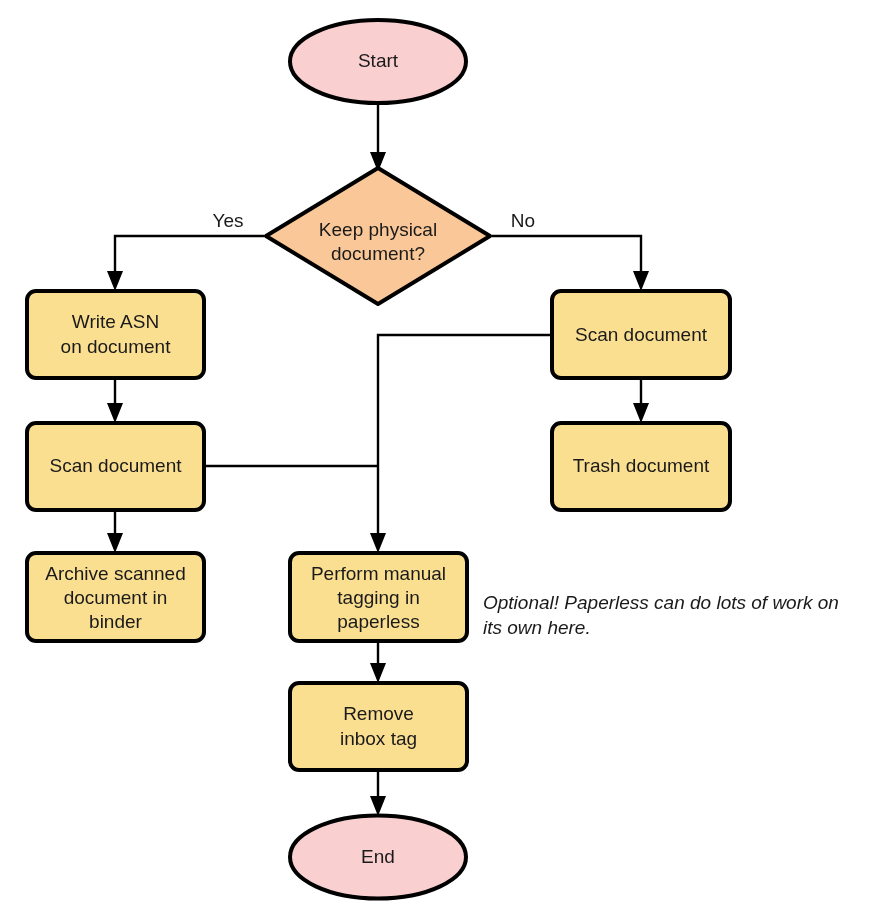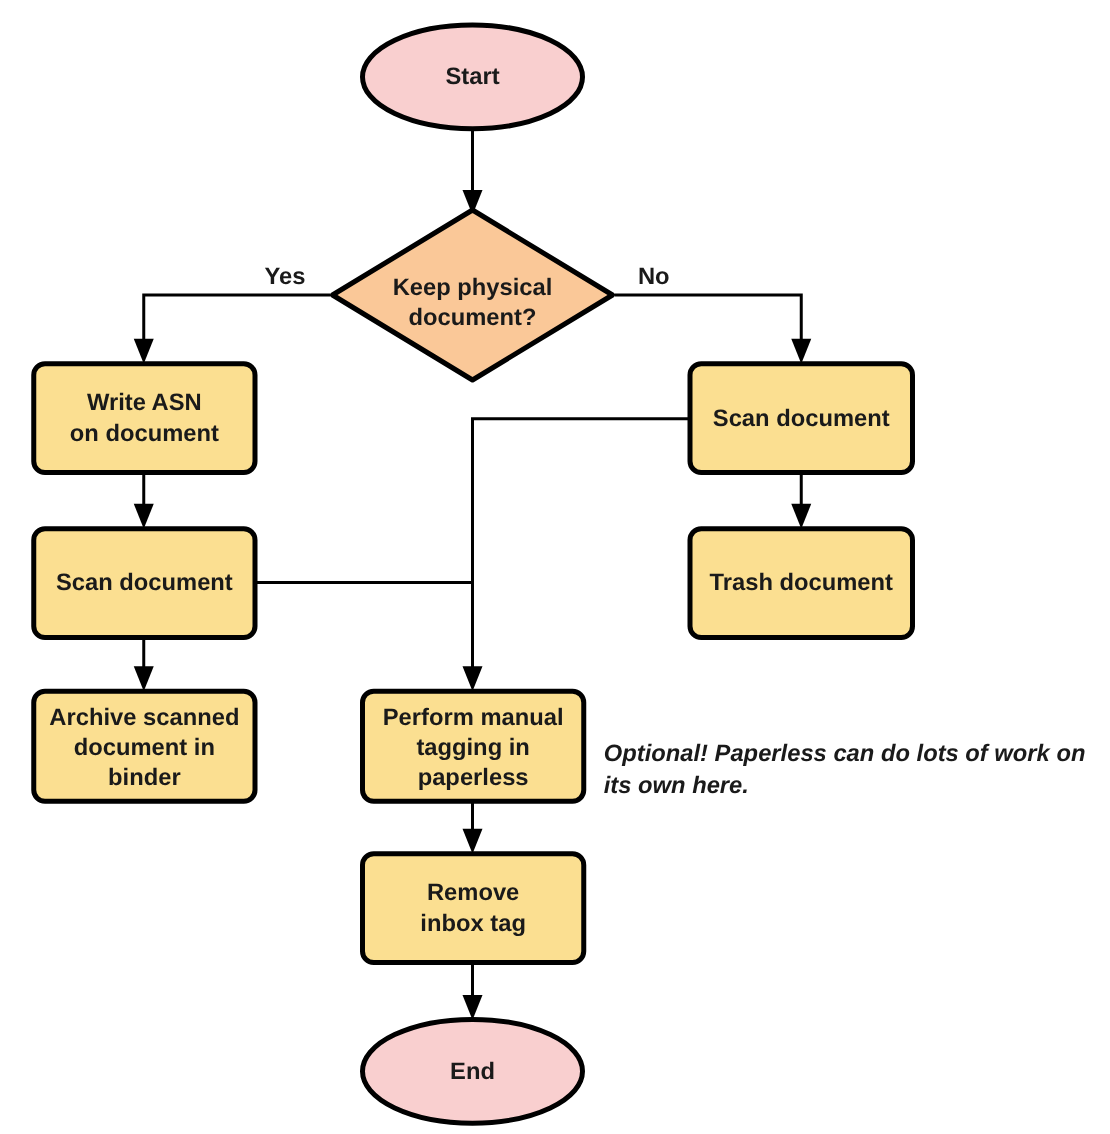--- a/index.html
+++ b/index.html
@@ -10,21 +10,20 @@
   body {
     width: 888px;
     height: 907px;
     font-family: "Liberation Sans", sans-serif;
     overflow: hidden;
   }
   #flowchart-root {
     position: relative;
     width: 888px;
     height: 907px;
-    font-weight: bold;
   }
   svg#flow-svg {
     display: block;
     width: 888px;
     height: 907px;
   }
   .node-shape {
     stroke: #000000;
     stroke-width: 4;
     stroke-linejoin: round;

